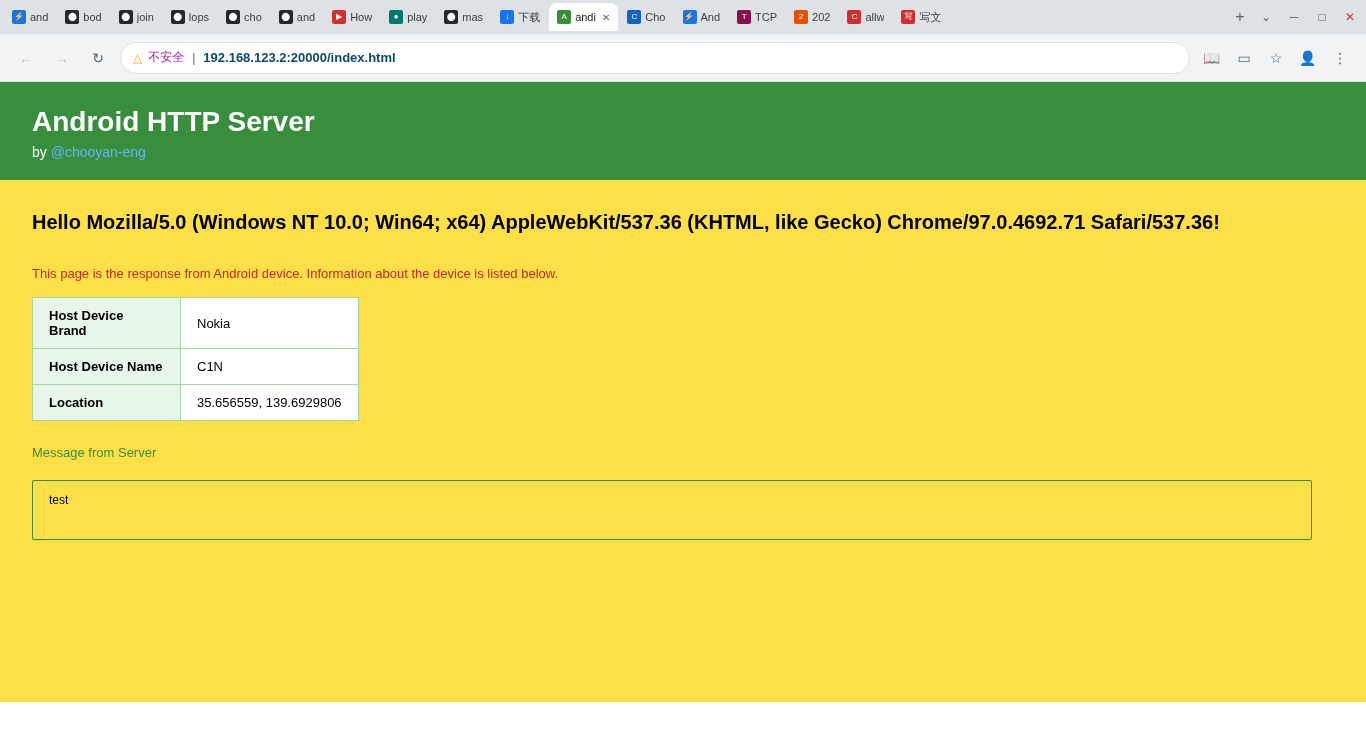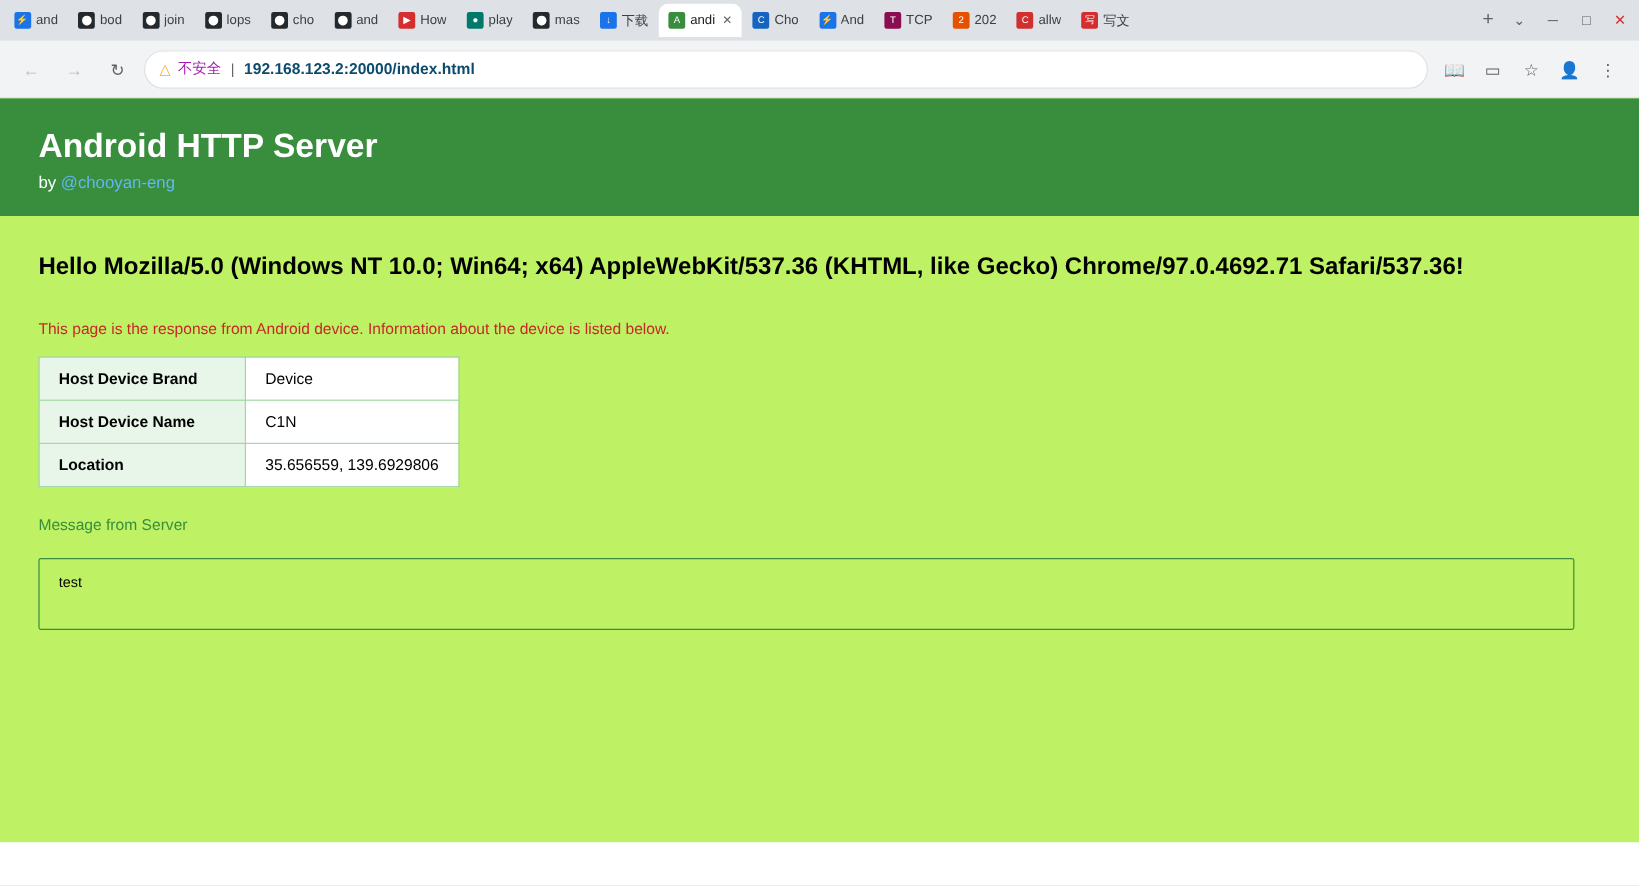--- a/index.html
+++ b/index.html
@@ -104,21 +104,21 @@
       width: 28px; height: 28px;
       display: flex; align-items: center; justify-content: center;
       border-radius: 50%;
       color: #5f6368;
       font-size: 14px;
       cursor: pointer;
     }
 
     
     .page-content {
-      background: #bef264;
+      background: #fde047;
       min-height: 620px;
     }
 
     
     .app-header {
       background: #388e3c;
       color: white;
       padding: 24px 32px 20px;
     }
     .app-title {
@@ -161,21 +161,21 @@
       border: 1px solid #a5d6a7;
     }
     .device-table td {
       padding: 10px 16px;
       font-size: 13px;
       border: 1px solid #a5d6a7;
     }
     .device-table .label-cell {
       font-weight: bold;
       background: #e8f5e9;
-      width: 172px;
+      width: 148px;
       color: #000;
     }
     .device-table .value-cell {
       background: #fff;
       color: #000;
     }
 
     
     .message-label {
       color: #388e3c;
@@ -309,21 +309,21 @@
     </div>
 
     <div class="main-content">
       <div class="user-agent-text">Hello Mozilla/5.0 (Windows NT 10.0; Win64; x64) AppleWebKit/537.36 (KHTML, like Gecko) Chrome/97.0.4692.71 Safari/537.36!</div>
       <div class="demo-text">This page is the response from Android device. Information about the device is listed below.</div>
 
       <table class="device-table">
         <tbody id="device-table-body">
             <tr>
               <td class="label-cell">Host Device Brand</td>
-              <td class="value-cell">Device</td>
+              <td class="value-cell">Nokia</td>
             </tr>
             <tr>
               <td class="label-cell">Host Device Name</td>
               <td class="value-cell">C1N</td>
             </tr>
             <tr>
               <td class="label-cell">Location</td>
               <td class="value-cell">35.656559, 139.6929806</td>
             </tr>
           </tbody>

